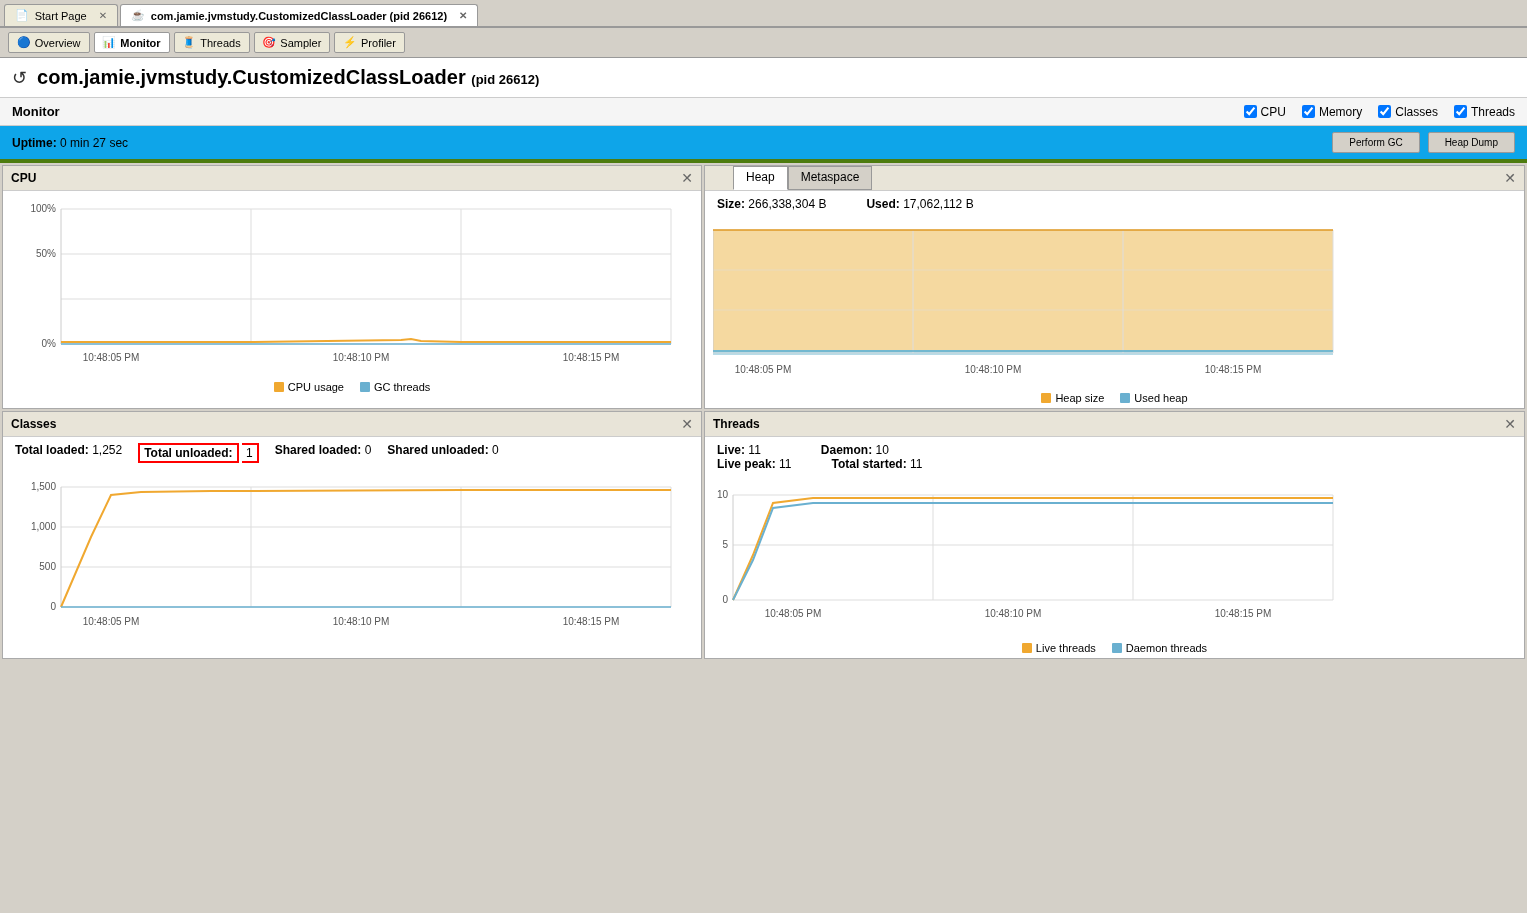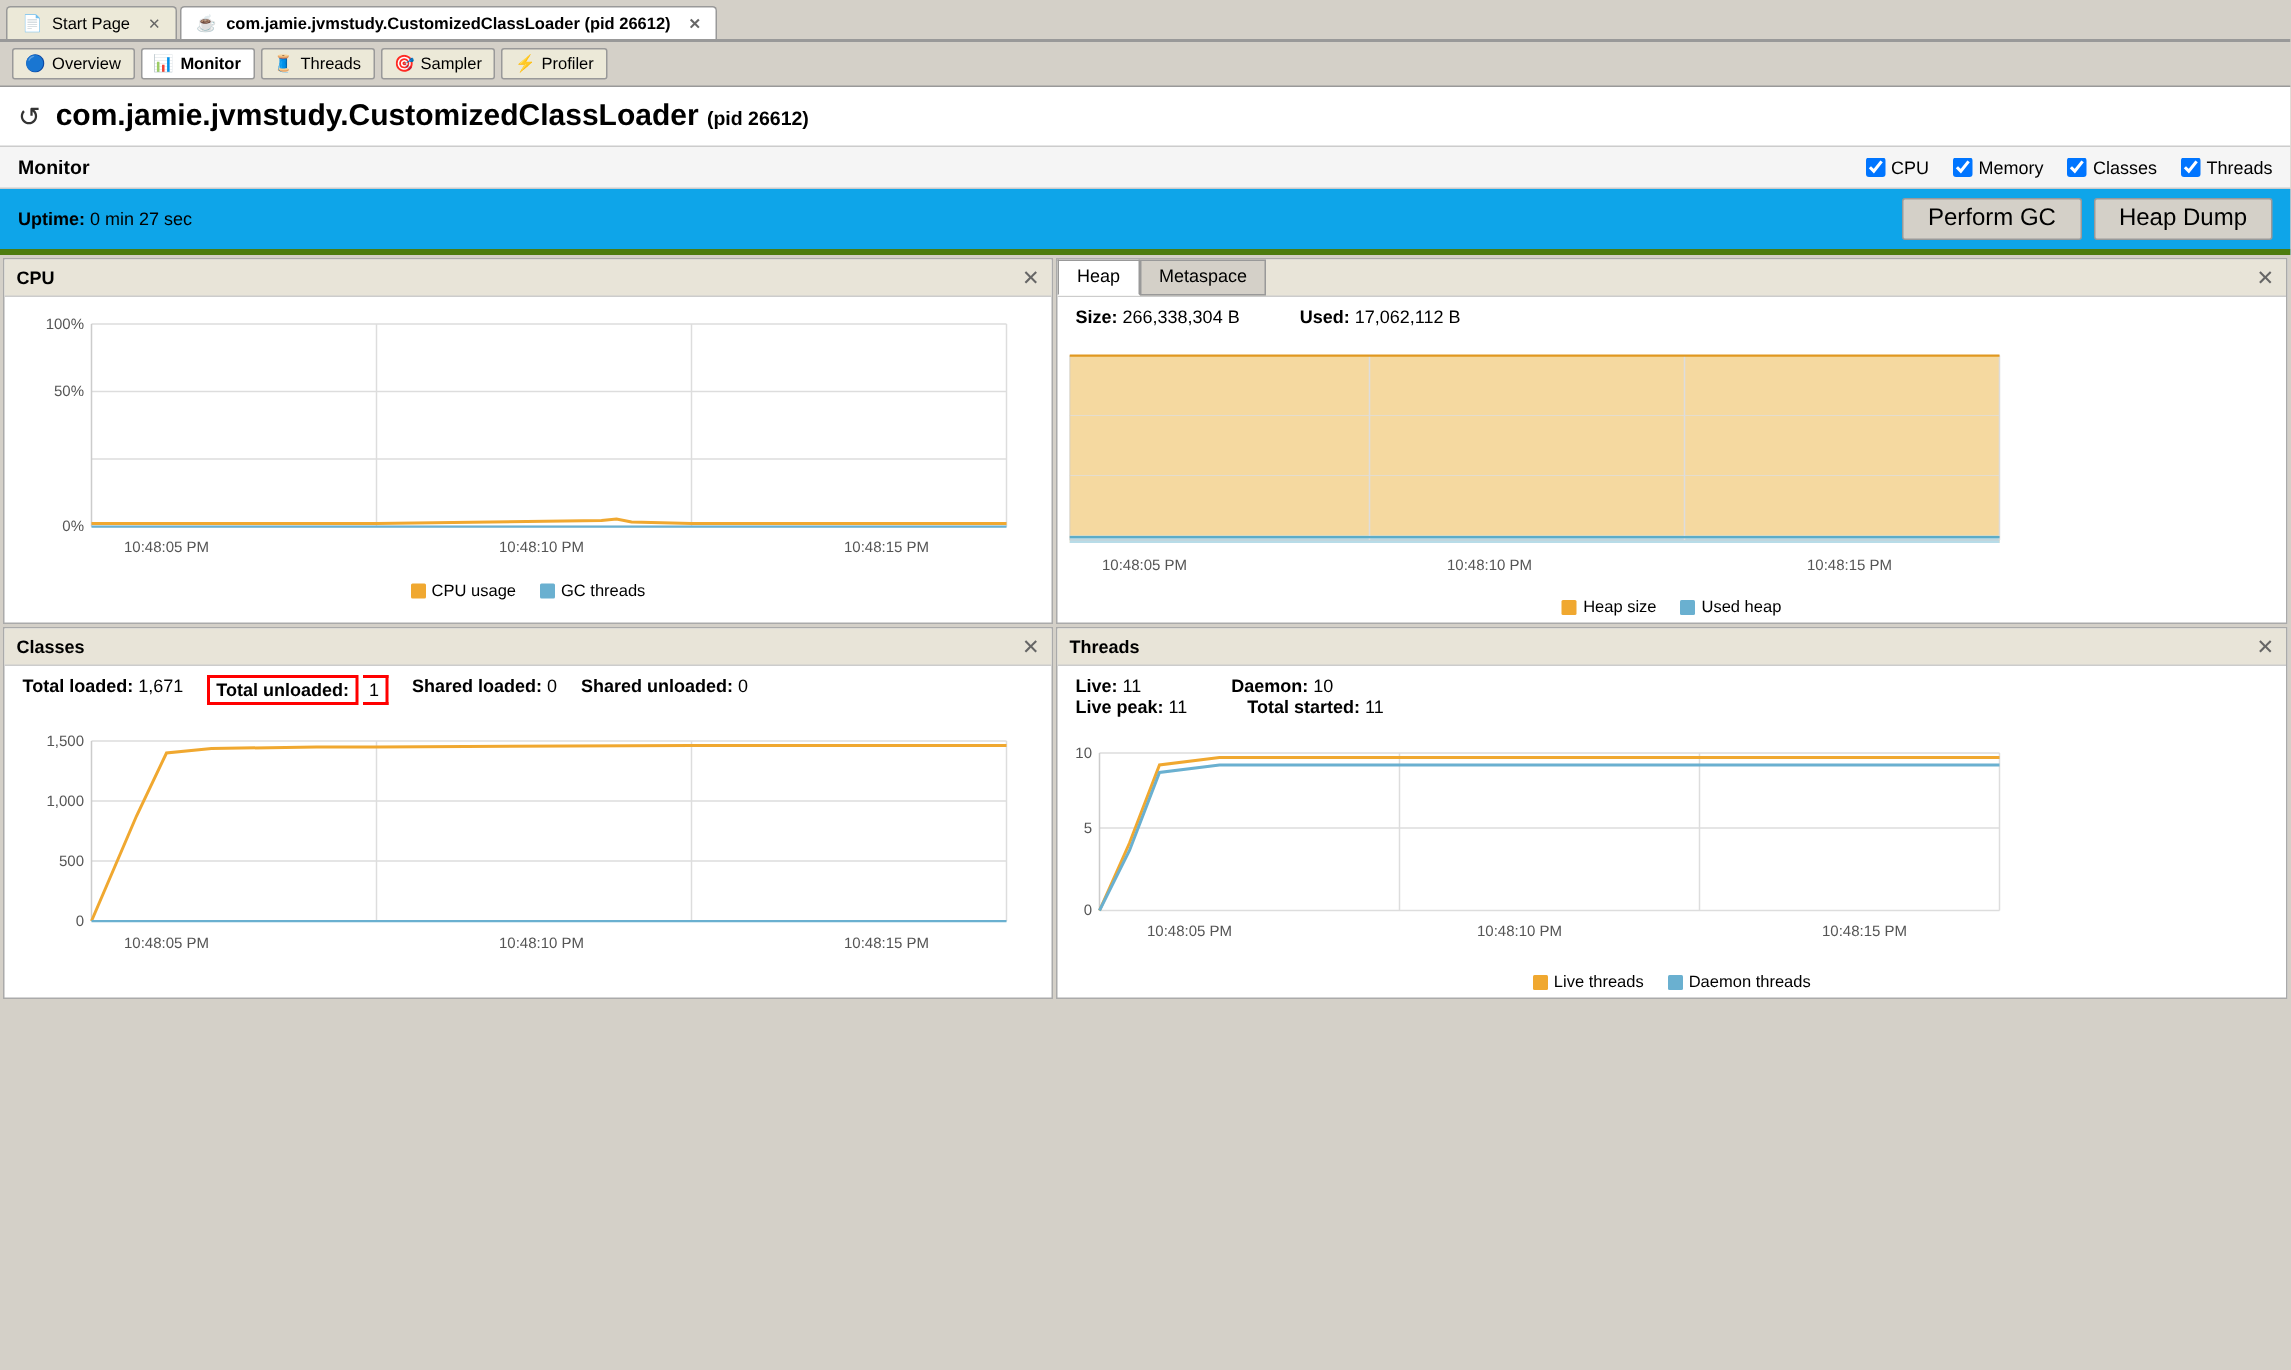--- a/index.html
+++ b/index.html
@@ -25,31 +25,31 @@
     .monitor-title { font-weight: bold; font-size: 13px; }
     .monitor-checkboxes { display: flex; align-items: center; gap: 16px; }
     .checkbox-item { display: flex; align-items: center; gap: 4px; font-size: 12px; }
     .checkbox-item input[type=checkbox] { margin: 0; }
 
     
     .uptime-row { display: flex; align-items: center; justify-content: space-between; padding: 6px 12px; background: #0ea5e9; border-bottom: 4px solid #4d7c0f; }
     .uptime-text { font-size: 12px; }
     .uptime-text b { font-weight: bold; }
     .action-buttons { display: flex; gap: 8px; }
-    .action-btn { padding: 4px 16px; background: #d4d0c8; border: 1px solid #999; border-radius: 2px; cursor: pointer; font-size: 16px; }
+    .action-btn { padding: 4px 16px; background: #d4d0c8; border: 1px solid #999; border-radius: 2px; cursor: pointer; font-size: 10px; }
 
     
     .main-grid { display: grid; grid-template-columns: 700px 1fr; grid-template-rows: auto auto; background: #d4d0c8; gap: 2px; padding: 2px; }
 
     
     .panel { background: #fff; border: 1px solid #aaa; }
     .panel-header { display: flex; align-items: center; justify-content: space-between; padding: 4px 8px; background: #e8e4d8; border-bottom: 1px solid #ccc; }
     .panel-title { font-weight: bold; font-size: 12px; }
     .panel-close { cursor: pointer; font-size: 14px; color: #666; }
-    .panel-tabs { display: flex; gap: 0; }
+    .panel-tabs { display: flex; gap: 0; margin-left: 28px; }
     .panel-tab { padding: 3px 12px; border: 1px solid #999; cursor: pointer; font-size: 12px; background: #d4d0c8; }
     .panel-tab.active { background: #fff; border-bottom-color: #fff; }
 
     
     .stats-row { display: flex; gap: 40px; padding: 6px 12px; }
     .stat-item { font-size: 12px; }
     .stat-item b { font-weight: bold; }
 
     
     .chart-area { padding: 8px; position: relative; }
@@ -246,21 +246,21 @@
   </div>
 
   <div class="panel">
     <div class="panel-header">
       <span class="panel-title">Classes</span>
       <span class="panel-close">✕</span>
     </div>
     <div class="stats-row" style="flex-wrap:wrap; gap:16px;">
       <div class="stat-item">
         <b>Total loaded:</b>
-        <span>1,671</span>
+        <span>1,252</span>
       </div>
       <div class="stat-item">
         <b style="border: 2px solid red; padding: 1px 4px; display:inline-block;">Total unloaded:</b>
         <span style="border: 2px solid red; padding: 1px 4px; display:inline-block; border-left:none;">1</span>
       </div>
       <div class="stat-item">
         <b>Shared loaded:</b>
         <span>0</span>
       </div>
       <div class="stat-item">

